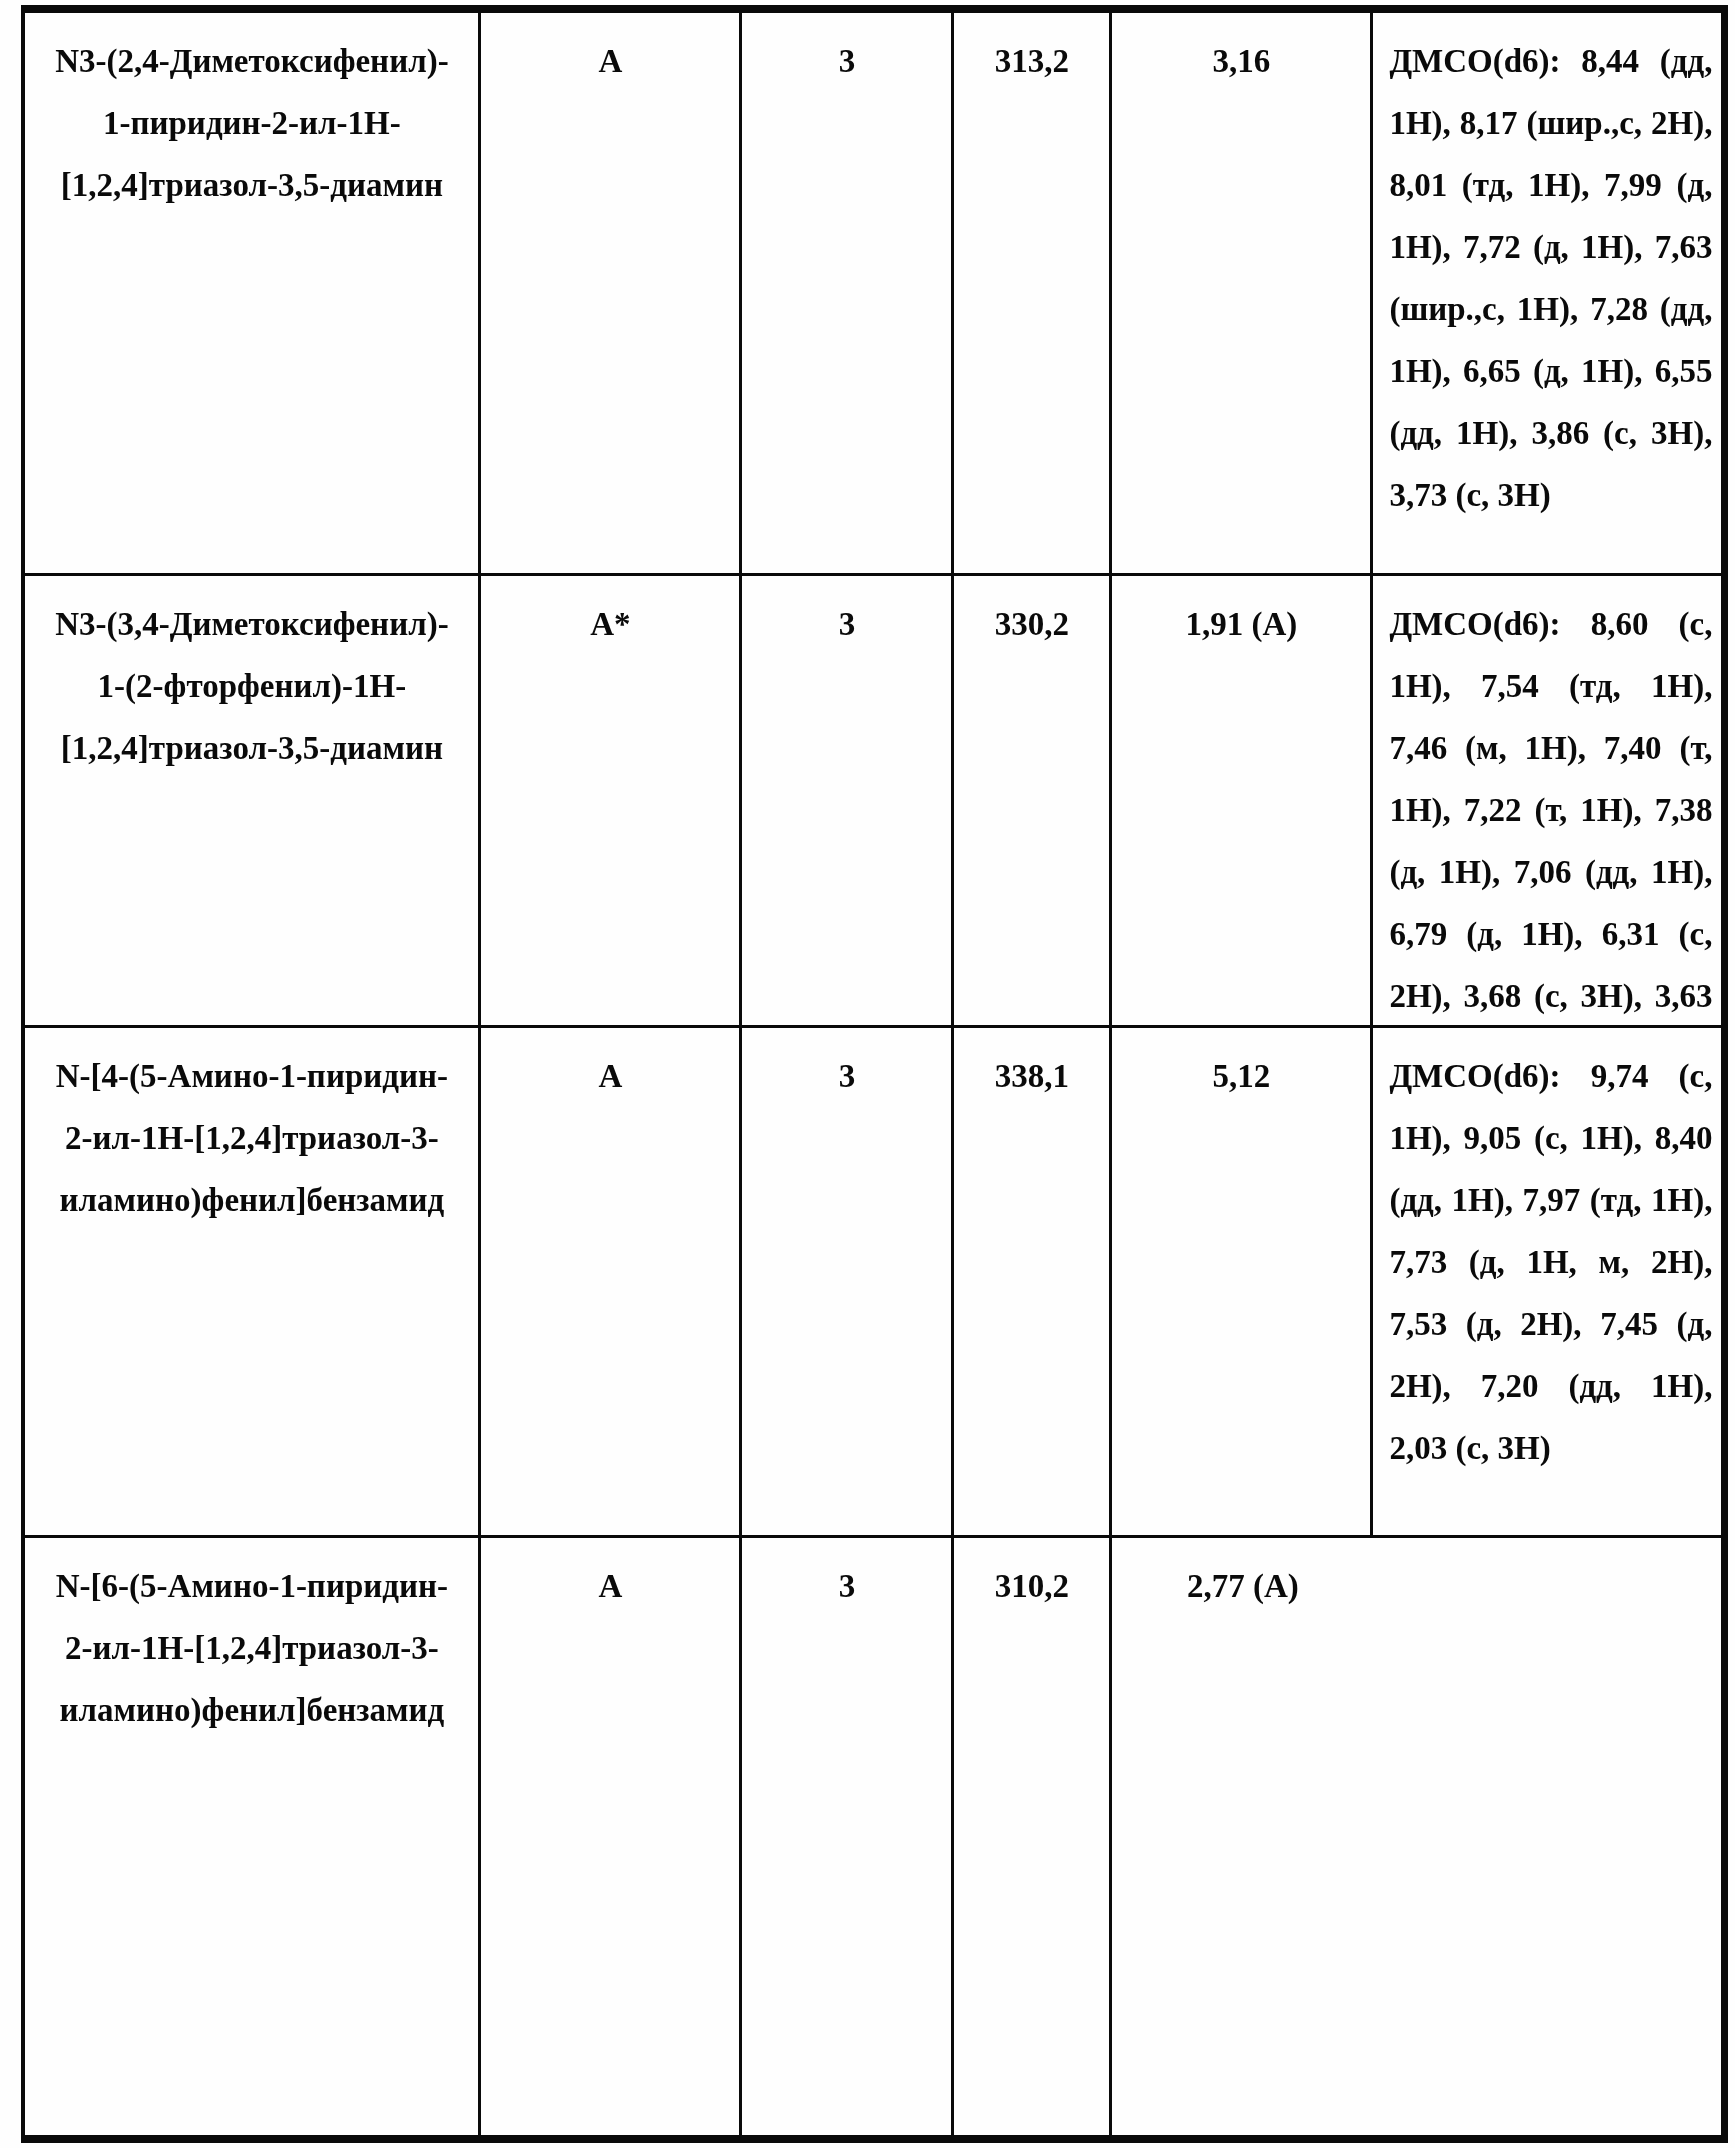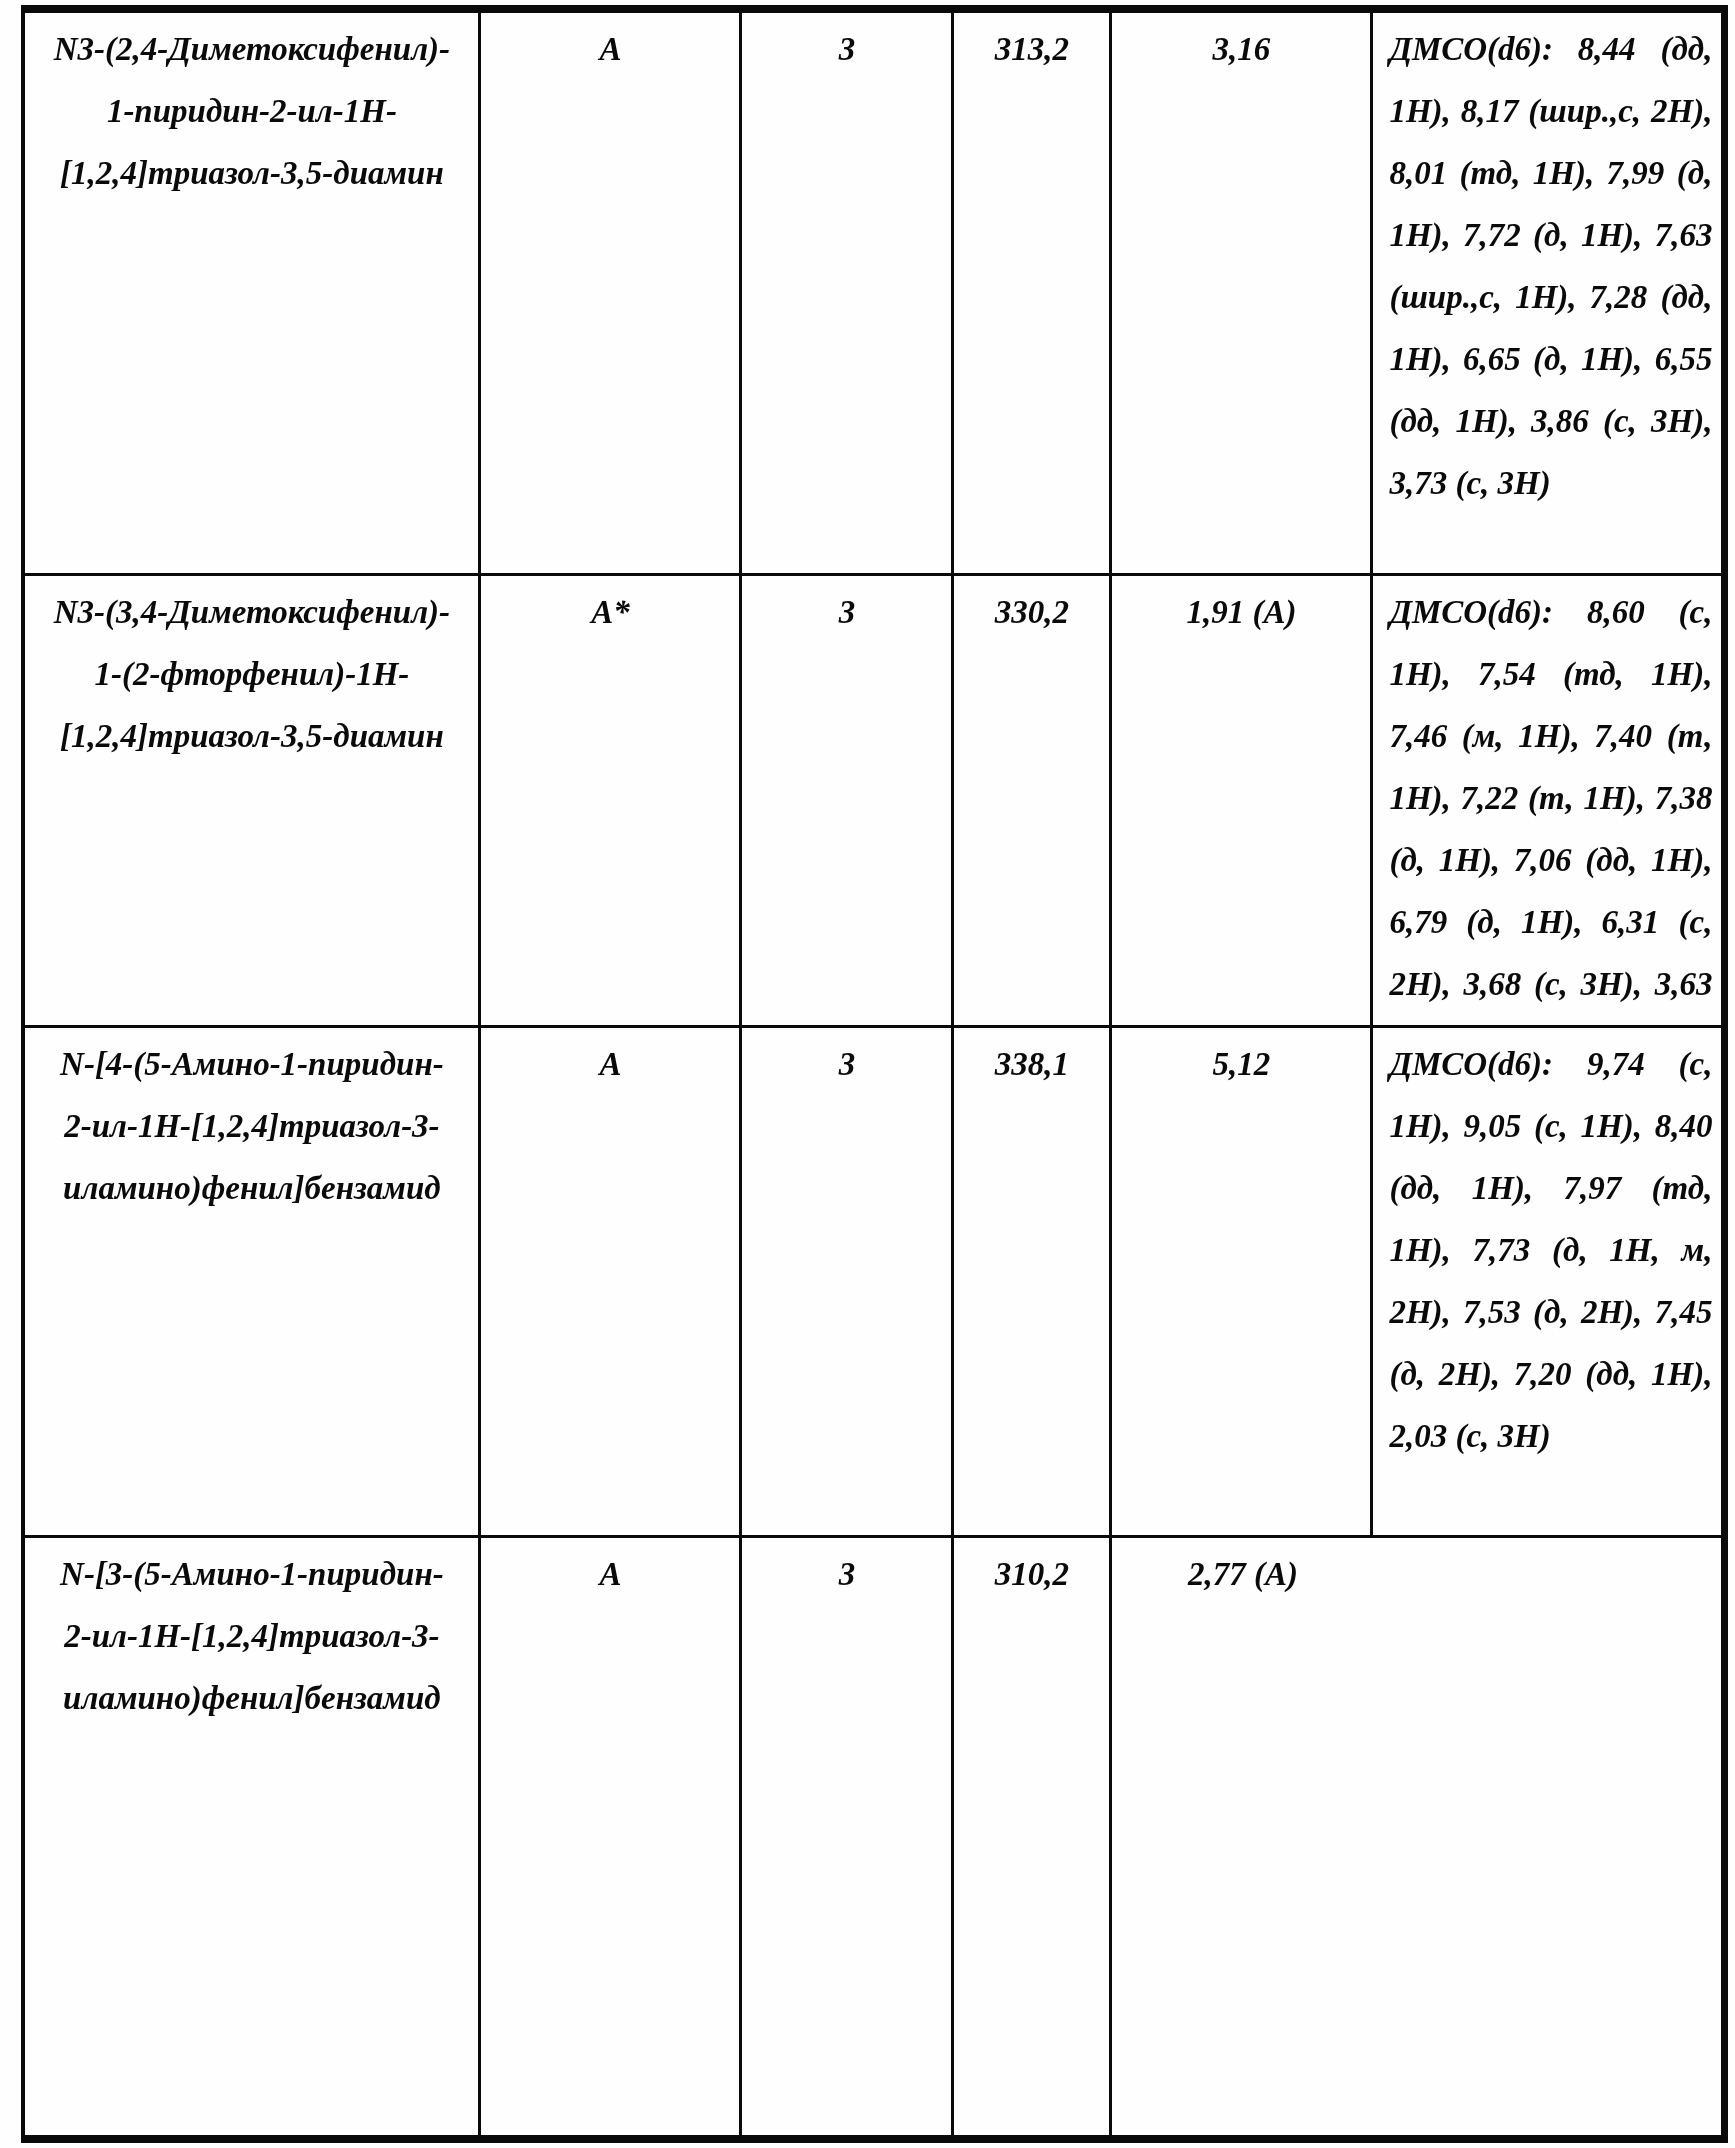--- a/index.html
+++ b/index.html
@@ -42,23 +42,22 @@
   }
   .t-row.r1 { height: 563px; }
   .t-row.r2 { height: 452px; }
   .t-row.r3 { height: 510px; }
   .cell {
     box-sizing: border-box;
     border-right: 3.6px solid #0a0a0a;
     font-size: 33px;
     font-weight: bold;
     line-height: 62px;
-    padding-top: 5px;
+    padding-top: 17px;
     overflow: hidden;
-    font-style: italic;
   }
   .cell:last-child { border-right: none; }
   .cell.name {
     text-align: center;
     padding-left: 12.5px;
     padding-right: 12.5px;
   }
   .cell.mid {
     text-align: center;
   }
@@ -108,21 +107,21 @@
       </div>
       <div class="cell mid">A</div>
       <div class="cell mid">3</div>
       <div class="cell mid">338,1</div>
       <div class="cell mid">5,12</div>
       <div class="cell nmr">ДМСО(d6): 9,74 (с, 1H), 9,05 (с, 1H), 8,40 (дд, 1H), 7,97 (тд, 1H), 7,73 (д, 1H, м, 2H), 7,53 (д, 2H), 7,45 (д, 2H), 7,20 (дд, 1H), 2,03 (с, 3H)</div>
     </div>
 
     <div class="t-row r4">
       <div class="cell name">
-        <div>N-[3-(5-Амино-1-пиридин-</div>
+        <div>N-[6-(5-Амино-1-пиридин-</div>
         <div>2-ил-1H-[1,2,4]триазол-3-</div>
         <div>иламино)фенил]бензамид</div>
       </div>
       <div class="cell mid">A</div>
       <div class="cell mid">3</div>
       <div class="cell mid">310,2</div>
       <div class="cell mid">2,77 (A)</div>
     </div>
 
   </div>

